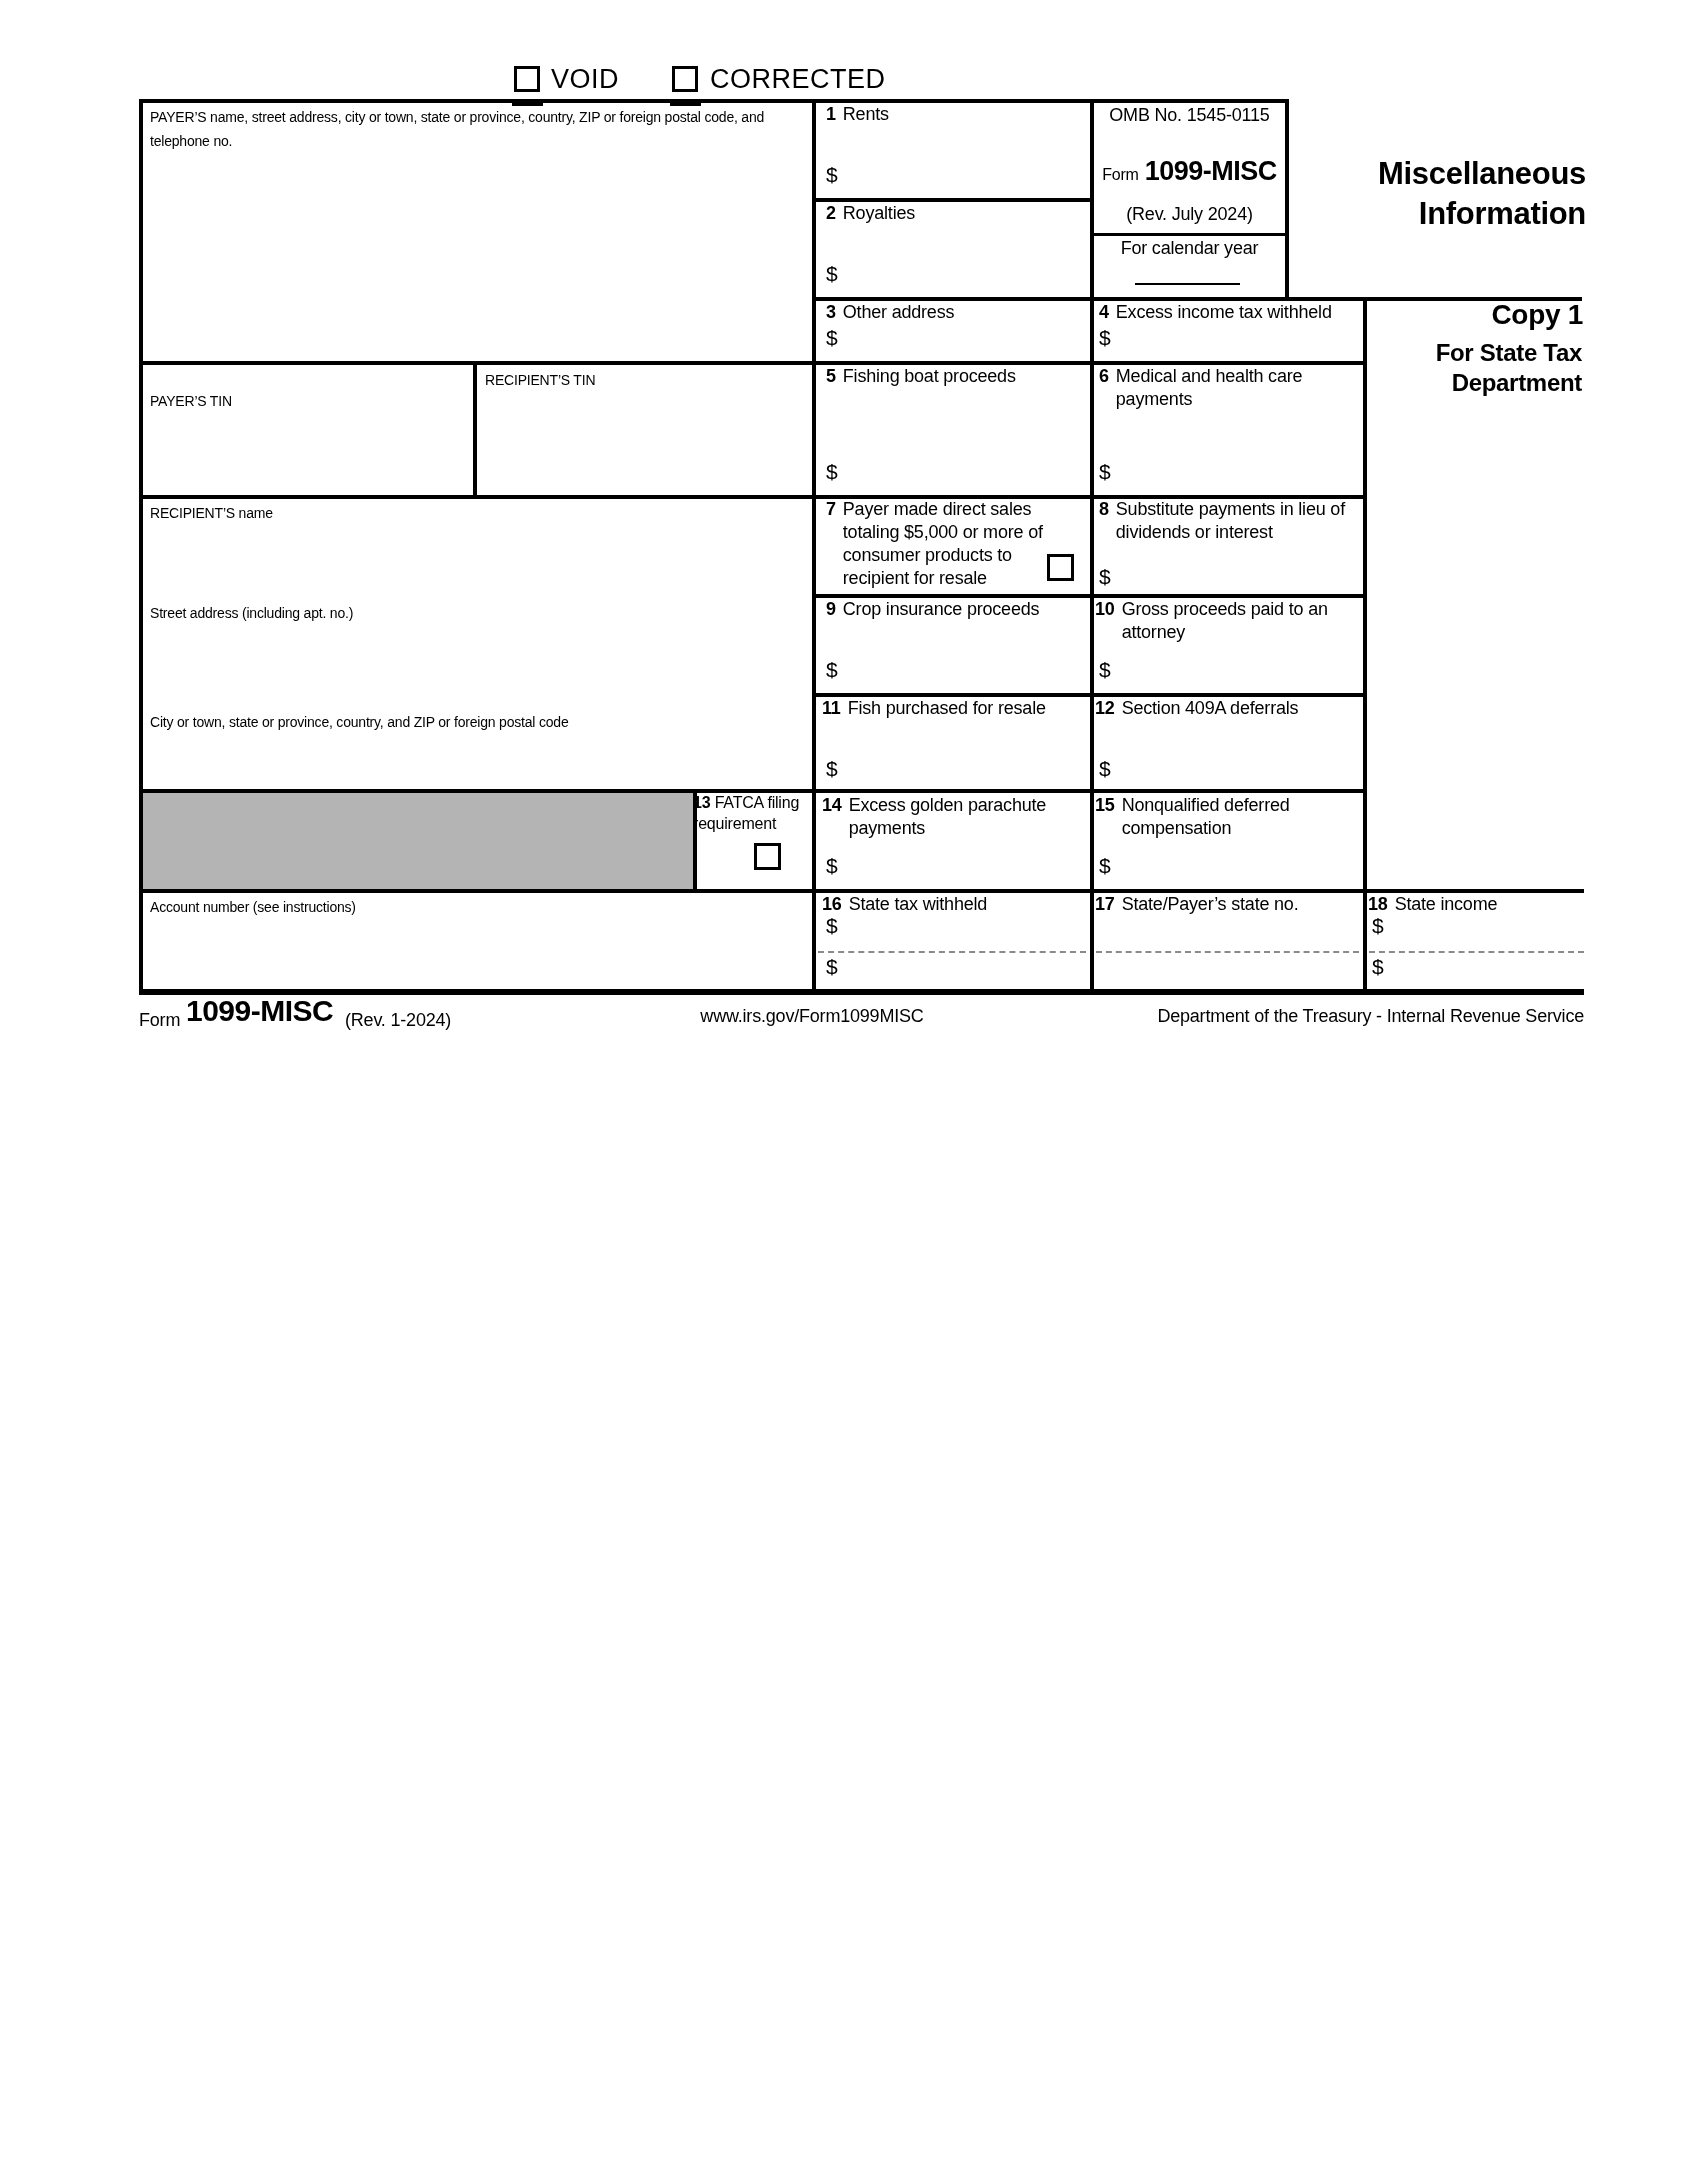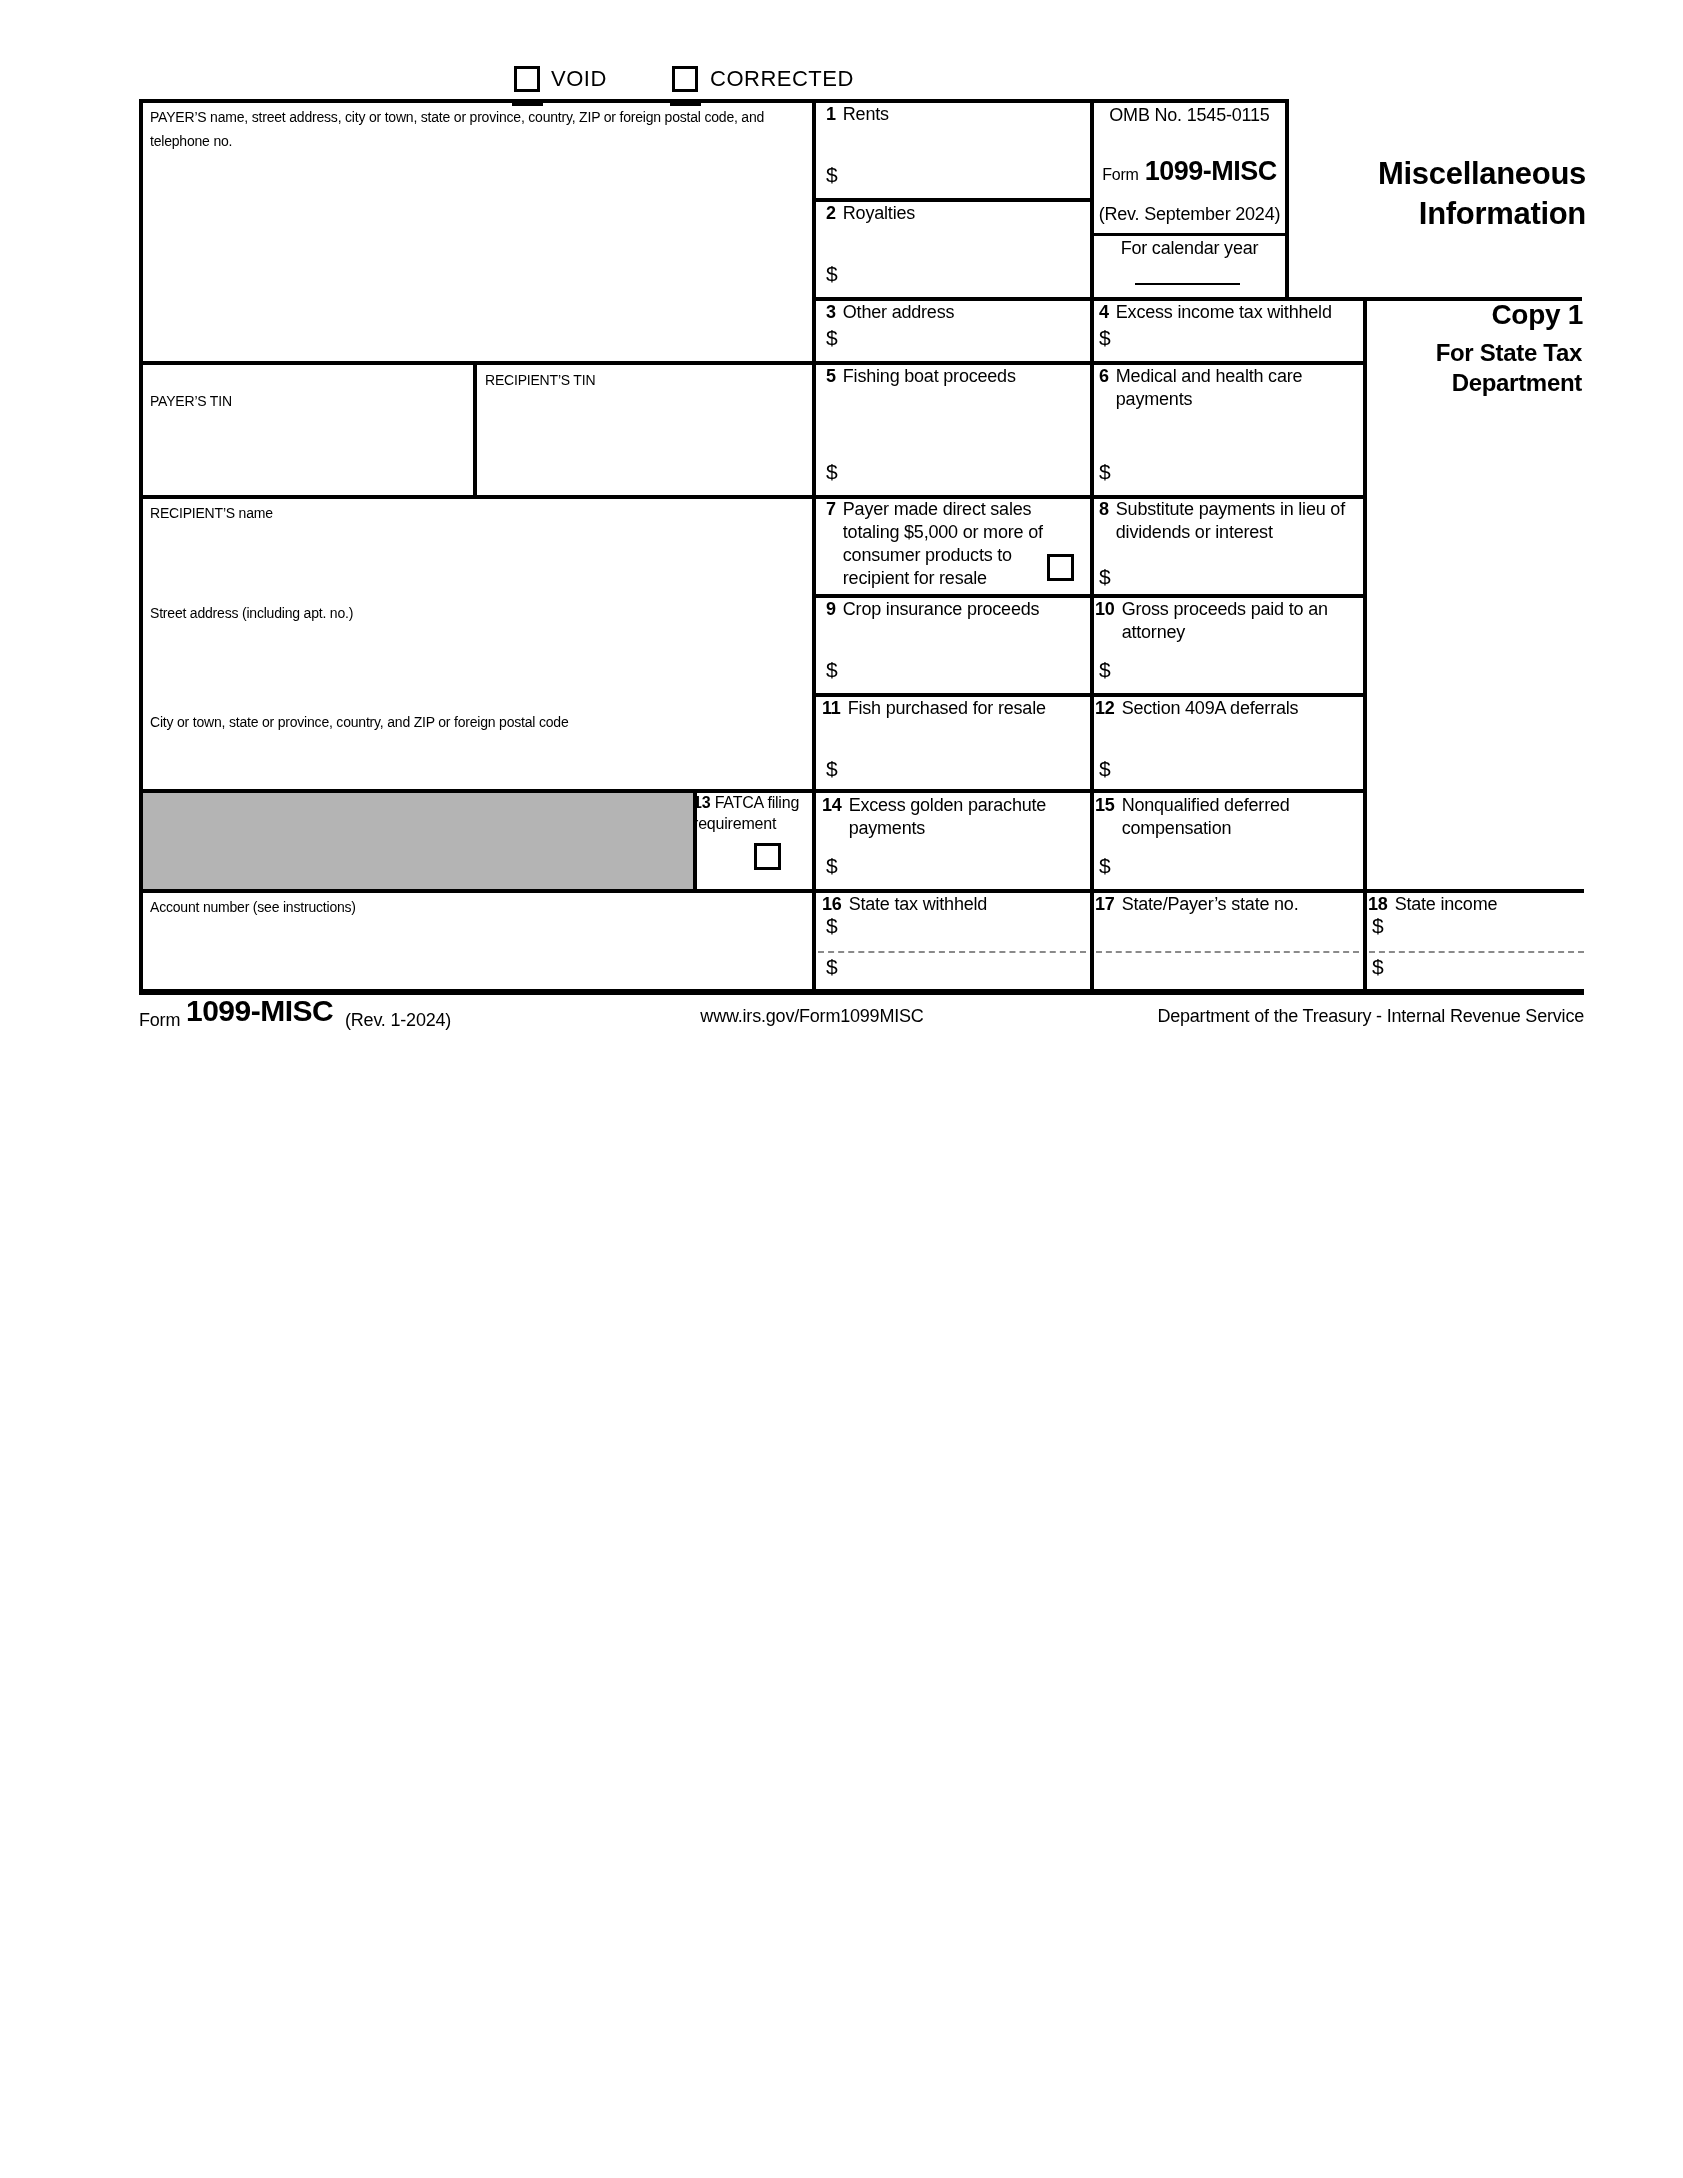--- a/index.html
+++ b/index.html
@@ -5,21 +5,21 @@
   html,body{margin:0;padding:0;background:#ffffff;}
   .page{position:relative;width:1683px;height:2178px;background:#ffffff;
         font-family:"Liberation Sans",sans-serif;color:#000;overflow:hidden;}
   .hl,.vl,.seg{position:absolute;background:#000;}
   .lab{position:absolute;font-size:14px;line-height:24px;letter-spacing:-0.2px;}
   .boxlab{position:absolute;display:flex;column-gap:7px;font-size:18px;line-height:23px;letter-spacing:-0.2px;}
   .boxlab b{font-weight:bold;flex:0 0 auto;}
   .dollar{position:absolute;font-size:21px;line-height:22px;}
   .cb{position:absolute;width:26px;height:26px;border:3px solid #000;background:#fff;box-sizing:border-box;}
   .cb.small{width:27px;height:27px;border-width:3px;}
-  .bigchk{position:absolute;font-size:22px;line-height:28px;letter-spacing:0.5px;}
+  .bigchk{position:absolute;font-size:27px;line-height:28px;letter-spacing:0.5px;}
   .gray{position:absolute;background:#b4b4b4;}
   .dash{position:absolute;border-top:2px dashed #8a8a8a;height:0;}
   .omb-c{position:absolute;left:1094px;width:191px;text-align:center;font-size:18px;letter-spacing:-0.2px;}
   .rt{position:absolute;text-align:right;font-weight:bold;letter-spacing:-0.3px;}
   .field{position:absolute;background:transparent;}
   .fatca{position:absolute;left:693px;top:792px;width:115px;font-size:16px;line-height:21px;letter-spacing:-0.2px;}
   .foot{position:absolute;font-size:18px;letter-spacing:-0.2px;}
 </style>
 </head>
 <body>
@@ -73,21 +73,21 @@
   <div class="field" style="left:145px;top:529px;width:663px;height:67px;"></div>
   <div class="field" style="left:145px;top:634px;width:663px;height:69px;"></div>
   <div class="field" style="left:145px;top:741px;width:663px;height:45px;"></div>
   <div class="field" style="left:145px;top:923px;width:663px;height:63px;"></div>
 
   <div class="omb-c" style="top:105px;">OMB No. 1545-0115</div>
   <div class="omb-c" style="top:156px;display:flex;justify-content:center;align-items:baseline;column-gap:6px;">
     <span style="font-size:16px;">Form</span>
     <span style="font-size:27px;font-weight:bold;letter-spacing:-0.5px;">1099-MISC</span>
   </div>
-  <div class="omb-c" style="top:204px;">(Rev. September 2024)</div>
+  <div class="omb-c" style="top:204px;">(Rev. July 2024)</div>
   <div class="omb-c" style="top:238px;">For calendar year</div>
   <div class="seg" style="left:1135px;top:283px;width:105px;height:2px;"></div>
 
   <div class="rt" style="left:1287px;top:156px;width:299px;font-size:31px;">Miscellaneous</div>
   <div class="rt" style="left:1287px;top:196px;width:299px;font-size:31px;">Information</div>
   <div class="rt" style="left:1367px;top:299px;width:216px;font-size:28px;">Copy 1</div>
   <div class="rt" style="left:1366px;top:339px;width:216px;font-size:24px;">For State Tax</div>
   <div class="rt" style="left:1366px;top:369px;width:216px;font-size:24px;">Department</div>
 
   <div class="boxlab" style="left:826px;top:103px;width:198px;">

